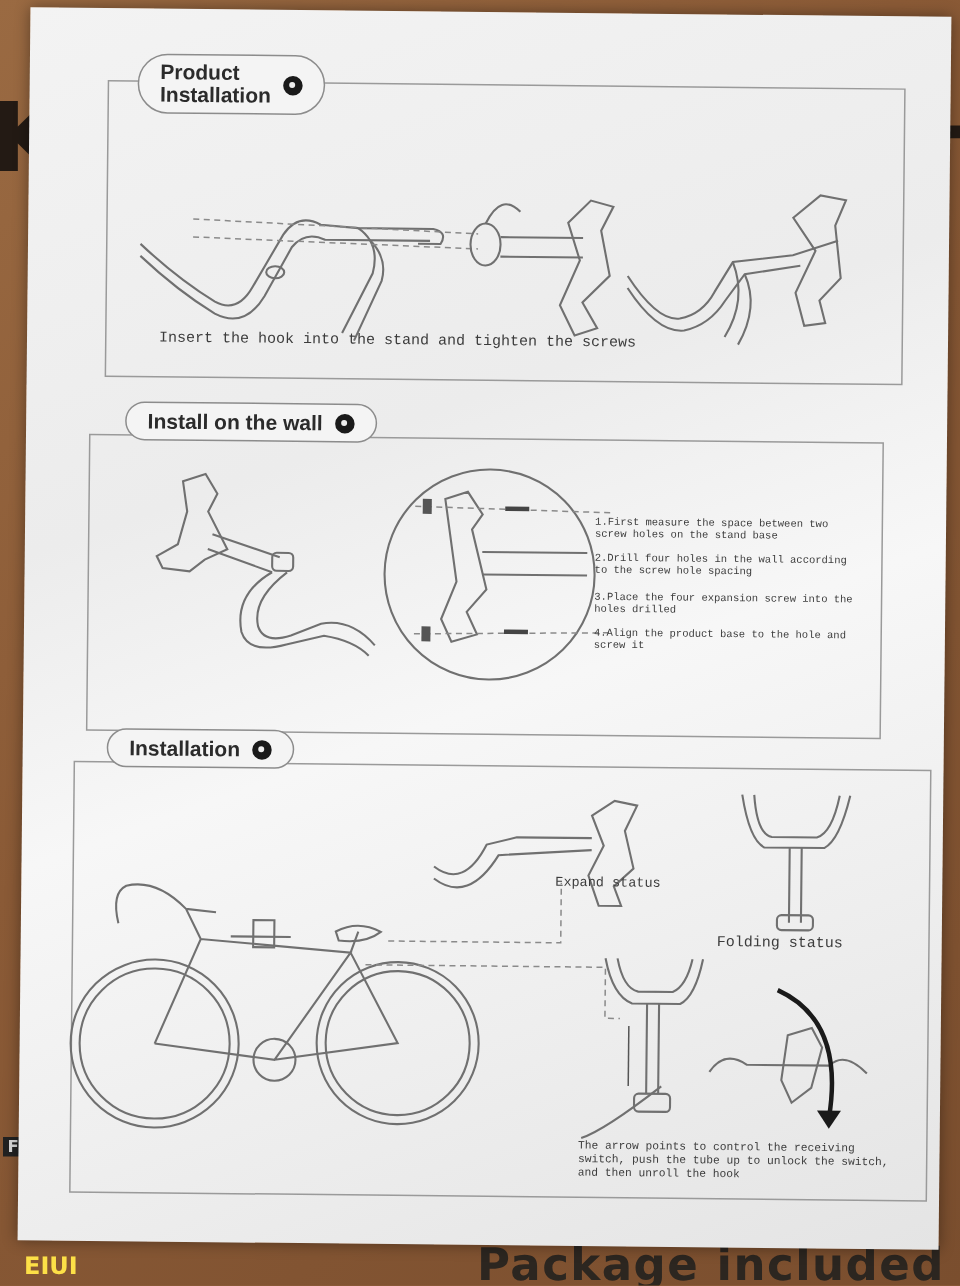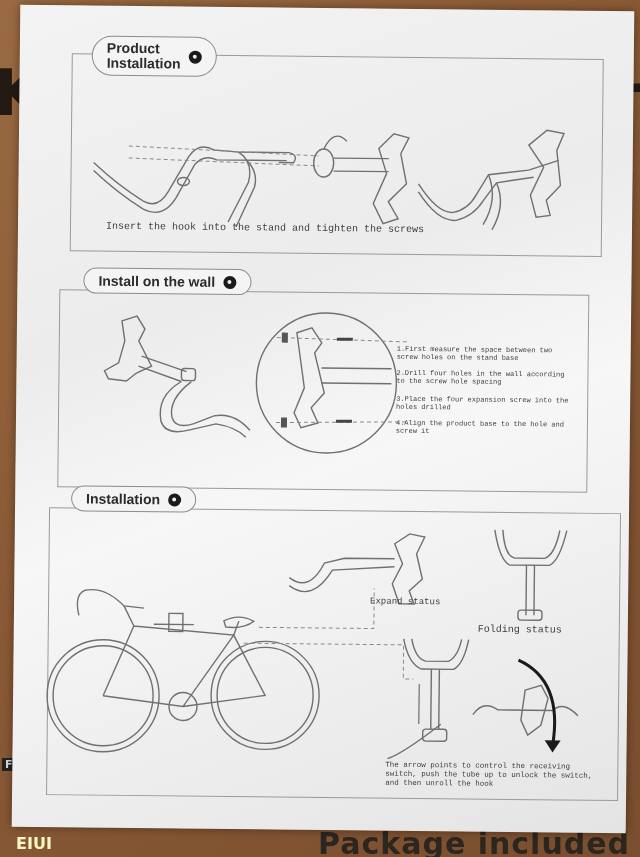--- a/index.html
+++ b/index.html
@@ -17,21 +17,21 @@
   .ln{stroke:#707070;fill:none;stroke-width:1.4;}
   .dash{stroke:#8a8a8a;fill:none;stroke-width:1;stroke-dasharray:4 3;}
 </style>
 </head>
 <body>
 
 <div class="cardboard"></div>
 <div class="box-letter" style="left:-6px;top:56px;font-size:64px;">KE</div>
 <div class="box-letter" style="left:602px;top:72px;font-size:60px;">T</div>
 <div class="box-letter" style="left:2px;top:758px;font-size:11px;color:#ddd;background:#222;padding:0 3px;">FK</div>
-<div class="box-letter" style="left:16px;top:834px;font-size:16px;color:#fef9c3;">EIUI</div>
+<div class="box-letter" style="left:16px;top:834px;font-size:16px;color:#fde047;">EIUI</div>
 <div class="box-letter" style="left:318px;top:826px;font-size:30px;color:#2c2620;letter-spacing:1px;">Package included</div>
 
 <div class="paper">
 
   <div class="panel" style="left:52px;top:48px;width:530px;height:196px;"></div>
   <div class="pill" style="left:72px;top:30px;font-size:14px;line-height:15px;">
     <span style="display:flex;flex-direction:column;">
       <span>Product</span>
       <span>Installation</span>
     </span>
@@ -108,17 +108,17 @@
     <path class="ln" d="M360,120 Q365,145 378,150 L410,150 Q420,145 425,120 M368,120 Q372,140 382,142 L405,142 Q414,138 418,120"></path>
     <path class="ln" d="M388,150 L388,210 M396,150 L396,210"></path>
     <rect class="ln" x="380" y="210" width="24" height="12" rx="3"></rect>
     <line x1="376" y1="165" x2="376" y2="205" stroke="#555" stroke-width="1"></line>
     <path class="ln" d="M430,195 Q440,180 455,190 L510,190 Q520,180 535,195"></path>
     <path class="ln" d="M482,170 L498,165 L505,178 L498,205 L485,215 L478,200 Z"></path>
     <path d="M475,140 Q520,160 510,225" stroke="#1a1a1a" stroke-width="3" fill="none"></path>
     <path d="M502,220 L510,232 L518,220 Z" fill="#1a1a1a"></path>
     <path class="ln" d="M398,205 Q360,235 345,240"></path>
   </svg>
-  <div class="mono" style="position:absolute;left:330px;top:588px;font-size:9px;padding-left:26px;">Expand status</div>
+  <div class="mono" style="position:absolute;left:330px;top:575px;font-size:9px;padding-left:26px;">Expand status</div>
   <div class="mono" style="position:absolute;left:464px;top:614px;font-size:10px;">Folding status</div>
   <div class="mono" style="position:absolute;left:373px;top:752px;width:210px;font-size:7.5px;line-height:9px;">The arrow points to control the receiving switch, push the tube up to unlock the switch, and then unroll the hook</div>
 
 </div>
 
 </body></html>

